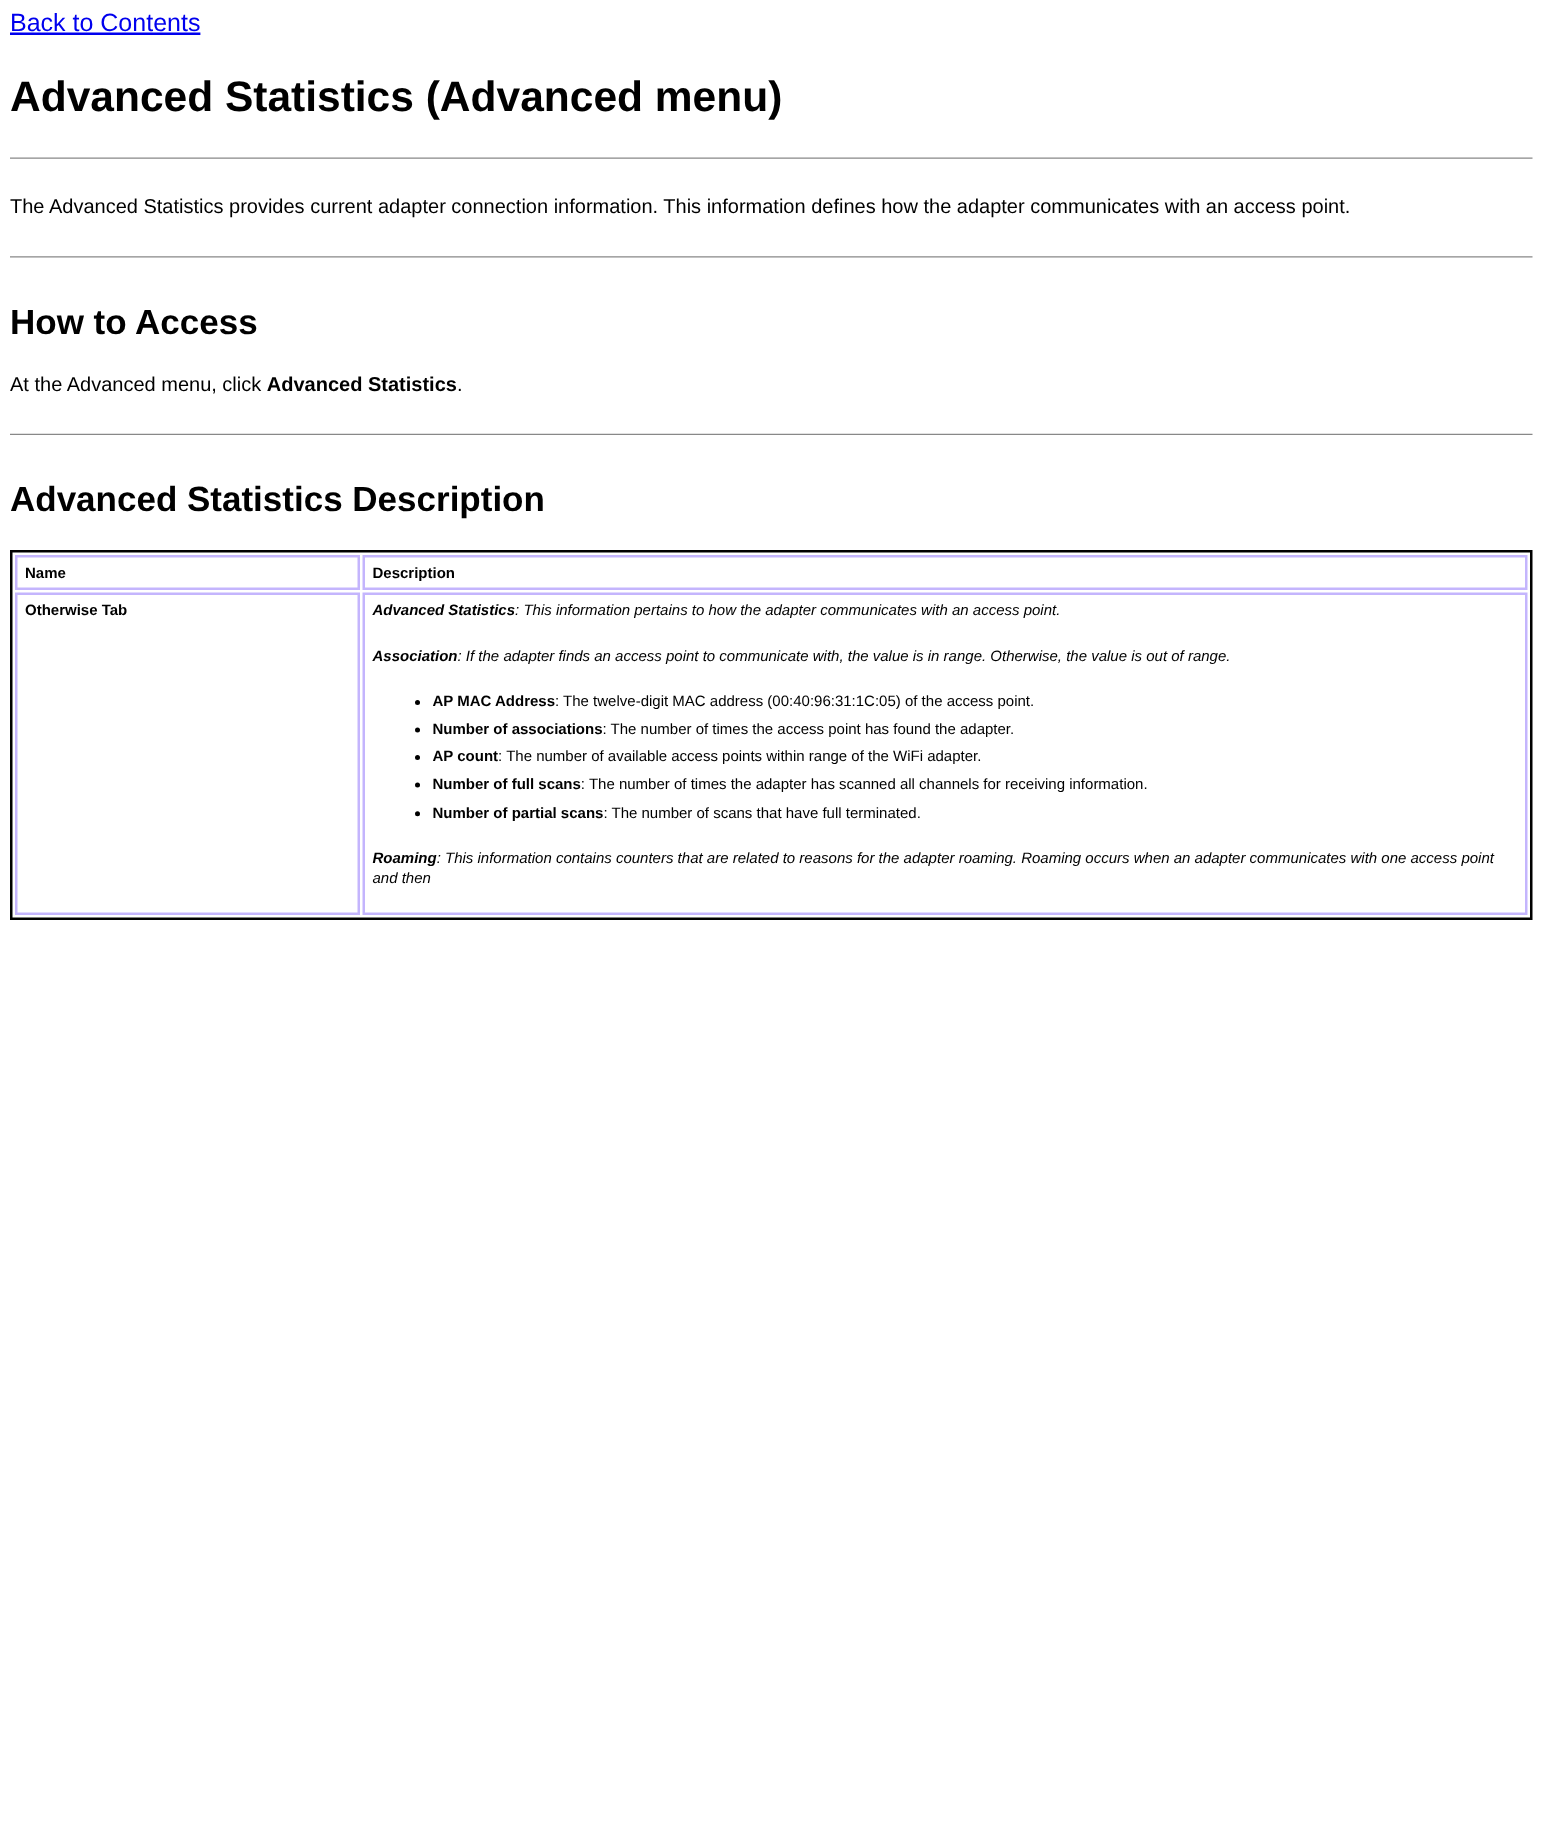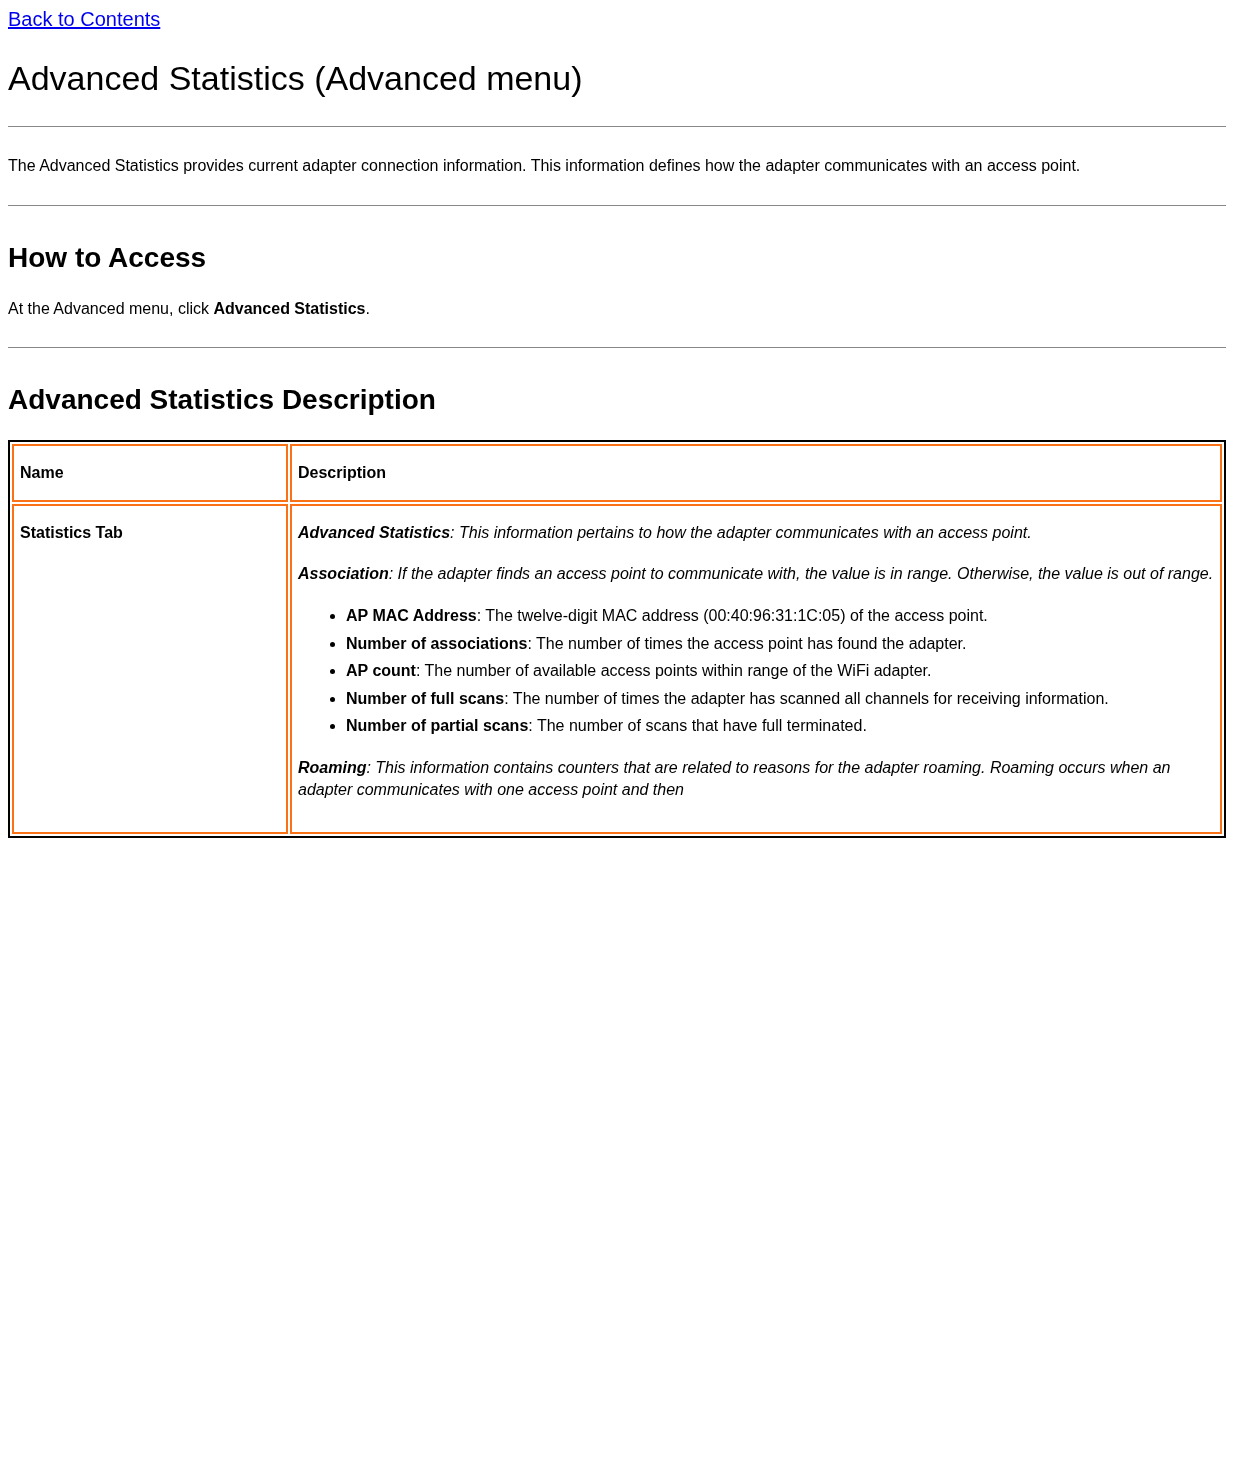--- a/index.html
+++ b/index.html
@@ -13,21 +13,21 @@
       box-sizing: border-box;
     }
     a.back-link {
       color: #0000EE;
       text-decoration: underline;
       font-size: 20px;
       margin-top: 40px;
     }
     h1 {
       font-size: 34px;
-      font-weight: normal;
+      font-weight: bold;
       margin-top: 28px;
       margin-bottom: 12px;
     }
     h2 {
       font-size: 28px;
       font-weight: bold;
       margin-top: 36px;
       margin-bottom: 24px;
     }
     hr {
@@ -42,25 +42,25 @@
     }
     table.desc-table {
       border-collapse: separate;
       border-spacing: 2px;
       border: 2px solid #000;
       width: 100%;
       margin-top: 12px;
     }
     table.desc-table th,
     table.desc-table td {
-      border: 2px solid #f97316;
-      padding: 16px 6px;
+      border: 2px solid #c4b5fd;
+      padding: 4px 6px;
       vertical-align: top;
       text-align: left;
-      font-size: 16px;
+      font-size: 12px;
       line-height: 1.35;
     }
     table.desc-table th {
       font-weight: bold;
     }
     td.name-col {
       width: 260px;
       font-weight: bold;
     }
     .pblock {
@@ -105,21 +105,21 @@
 
 <h2>Advanced Statistics Description</h2>
 
 <table class="desc-table">
   <tbody>
       <tr>
     <th>Name</th>
     <th>Description</th>
   </tr>
   <tr>
-    <td class="name-col">Statistics Tab</td>
+    <td class="name-col">Otherwise Tab</td>
     <td>
       <div class="pblock">
         <span class="b">Advanced Statistics</span><span>: This information pertains to how the adapter communicates with an access point.</span>
       </div>
       <div class="pblock">
         <span class="b">Association</span><span>: If the adapter finds an access point to communicate with, the value is in range. Otherwise, the value is out of range.</span>
       </div>
       <ul class="bullets">
         <li><span class="b">AP MAC Address</span><span>: The twelve-digit MAC address (00:40:96:31:1C:05) of the access point.</span></li>
         <li><span class="b">Number of associations</span><span>: The number of times the access point has found the adapter.</span></li>

